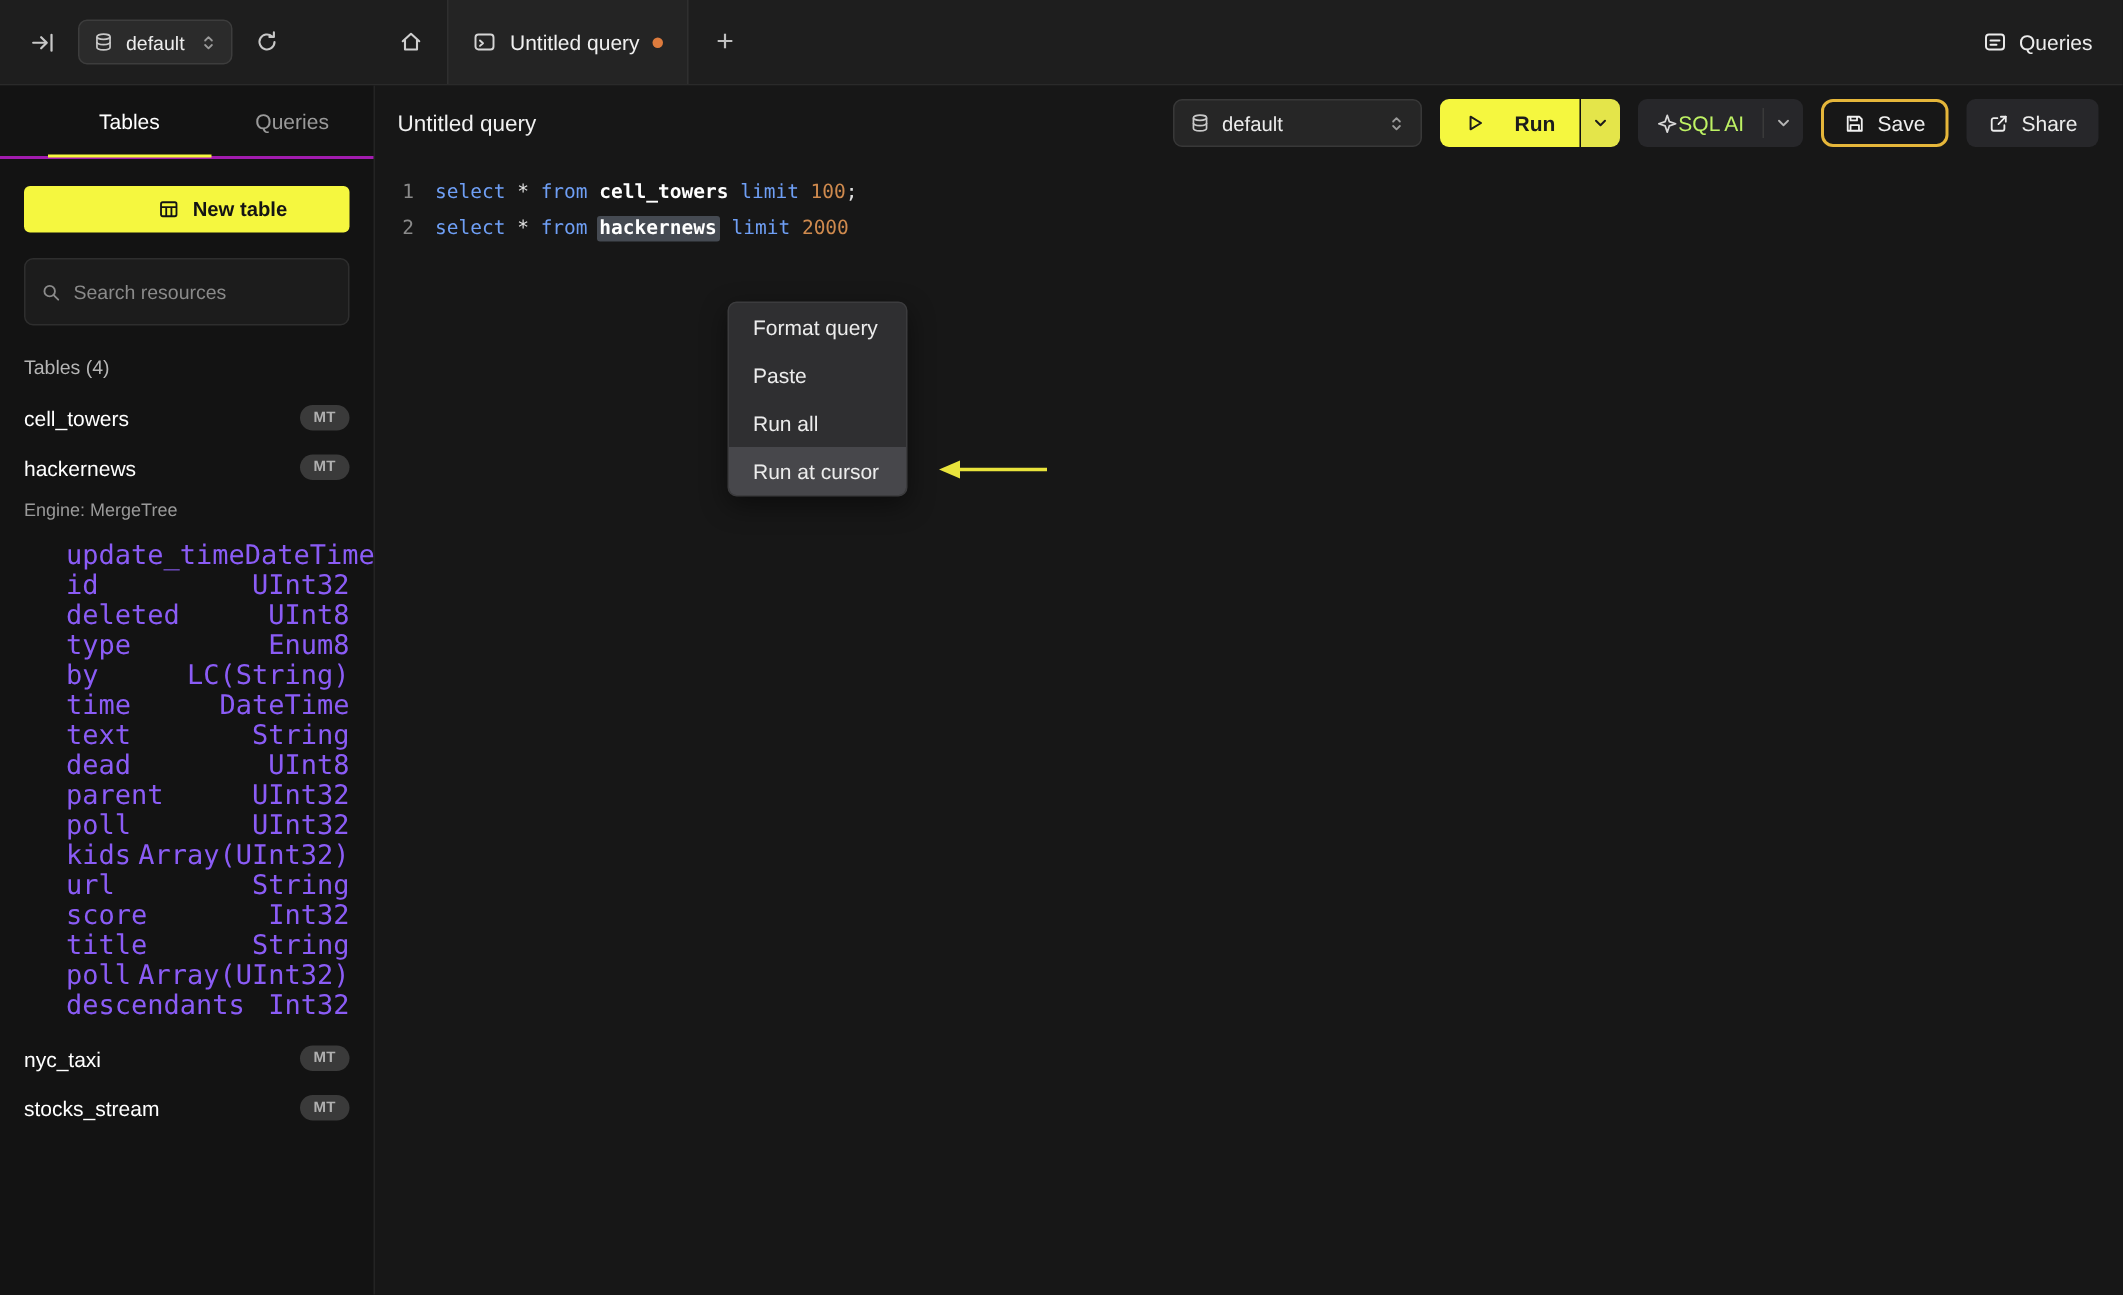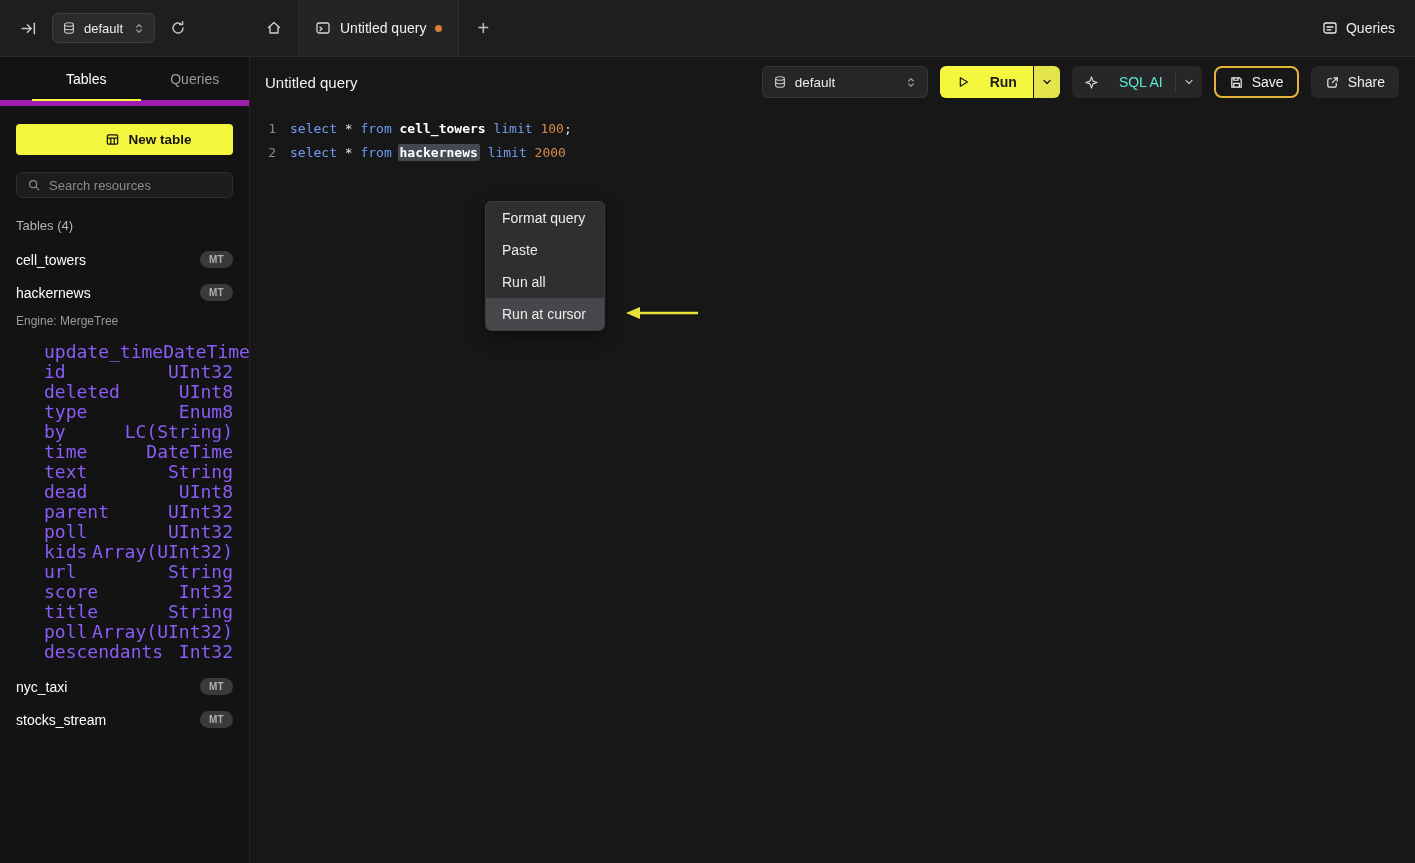--- a/index.html
+++ b/index.html
@@ -31,31 +31,31 @@
   .tb-tab .t-lbl{font-size:14px;color:#f0f0f0;}
   .tb-tab .dot{width:7px;height:7px;border-radius:50%;background:var(--tab-dot);}
   .tb-plus{width:48px;display:flex;align-items:center;justify-content:center;color:#c0c0c0;
     font-size:20px;font-weight:300;cursor:pointer;}
   .tb-right{margin-left:auto;display:flex;align-items:center;padding-right:20px;}
   .queries-btn{display:flex;align-items:center;gap:8px;color:#ececec;font-size:14px;cursor:pointer;}
 
   
   .sidebar{position:absolute;top:57px;left:0;width:250px;bottom:0;background:#131313;
     border-right:1px solid #242424;}
-  .sb-tabs{display:flex;height:49px;border-bottom:6px solid #a21caf;padding-left:32px;}
+  .sb-tabs{display:flex;height:49px;border-bottom:2px solid #a21caf;padding-left:32px;}
   .sb-tab{flex:1;display:flex;align-items:center;justify-content:center;font-size:14px;
     color:#9a9a9a;cursor:pointer;position:relative;}
   .sb-tab.active{color:#ffffff;font-weight:500;}
   .sb-tab.active::after{content:"";position:absolute;left:0;right:0;bottom:-1px;height:2px;
     background:var(--accent);}
   .sb-content{padding:18px 16px 0 16px;}
   .new-table-btn{height:31px;width:100%;background:var(--accent);border:none;border-radius:4px;
     color:#141414;font-size:13.5px;font-weight:600;display:flex;align-items:center;
     justify-content:center;gap:8px;cursor:pointer;font-family:"Liberation Sans",sans-serif;padding-left:48px;}
-  .search-box{margin-top:17px;height:26px;background:#1c1c1c;border:1px solid #2e2e2e;
+  .search-box{margin-top:17px;height:45px;background:#1c1c1c;border:1px solid #2e2e2e;
     border-radius:6px;display:flex;align-items:center;padding:0 10px;gap:8px;color:#8a8a8a;}
   .search-box input{flex:1;background:transparent;border:none;outline:none;color:#dcdcdc;
     font-size:13px;font-family:"Liberation Sans",sans-serif;}
   .search-box input::placeholder{color:#8a8a8a;}
   .section-hdr{margin-top:20px;font-size:13px;color:#b5b5b5;}
   .table-row{height:33px;display:flex;align-items:center;justify-content:space-between;cursor:pointer;}
   .table-row .nm{font-size:14px;color:#ffffff;}
   .badge{background:#3a3a3a;color:#b0b0b0;font-size:10px;font-weight:600;letter-spacing:.3px;
     padding:3px 9px;border-radius:10px;}
   .engine-line{font-size:12px;color:#9a9a9a;height:24px;display:flex;align-items:center;}
@@ -72,21 +72,21 @@
     display:flex;align-items:center;gap:8px;padding:0 10px;cursor:pointer;}
   .hdr-db .lbl{font-size:13.5px;color:#ececec;}
   .hdr-db .updown{margin-left:auto;color:#9a9a9a;}
   .run-split{display:flex;height:32px;cursor:pointer;}
   .run-main{background:var(--accent);border-radius:6px 0 0 6px;display:flex;align-items:center;
     gap:20px;padding:0 16px;color:#1c1c1c;font-size:14px;font-weight:600;}
   .run-sep{width:1px;background:rgba(0,0,0,0.22);}
   .run-caret{width:26px;background:#e4e54a;border-radius:0 6px 6px 0;display:flex;
     align-items:center;justify-content:center;color:#1c1c1c;}
   .sqlai{display:flex;height:32px;background:#27272a;border-radius:6px;cursor:pointer;}
-  .sqlai-main{display:flex;align-items:center;gap:20px;padding:15px 12px;color:#5eead4;font-size:14px;}
+  .sqlai-main{display:flex;align-items:center;gap:0;padding:15px 12px;color:#bef264;font-size:14px;}
   .sqlai-sep{width:1px;background:#3a3a3a;margin:6px 0;}
   .sqlai-caret{width:26px;display:flex;align-items:center;justify-content:center;color:#b5b5b5;}
   .save-btn{height:32px;background:transparent;border:2px solid var(--save-border);border-radius:8px;
     display:flex;align-items:center;gap:8px;padding:0 13px;color:#f0f0f0;font-size:14px;cursor:pointer;
     font-family:"Liberation Sans",sans-serif;}
   .share-btn{height:32px;background:#27272a;border:none;border-radius:6px;display:flex;
     align-items:center;gap:8px;padding:0 14px;color:#ececec;font-size:14px;cursor:pointer;
     font-family:"Liberation Sans",sans-serif;}
 
   

